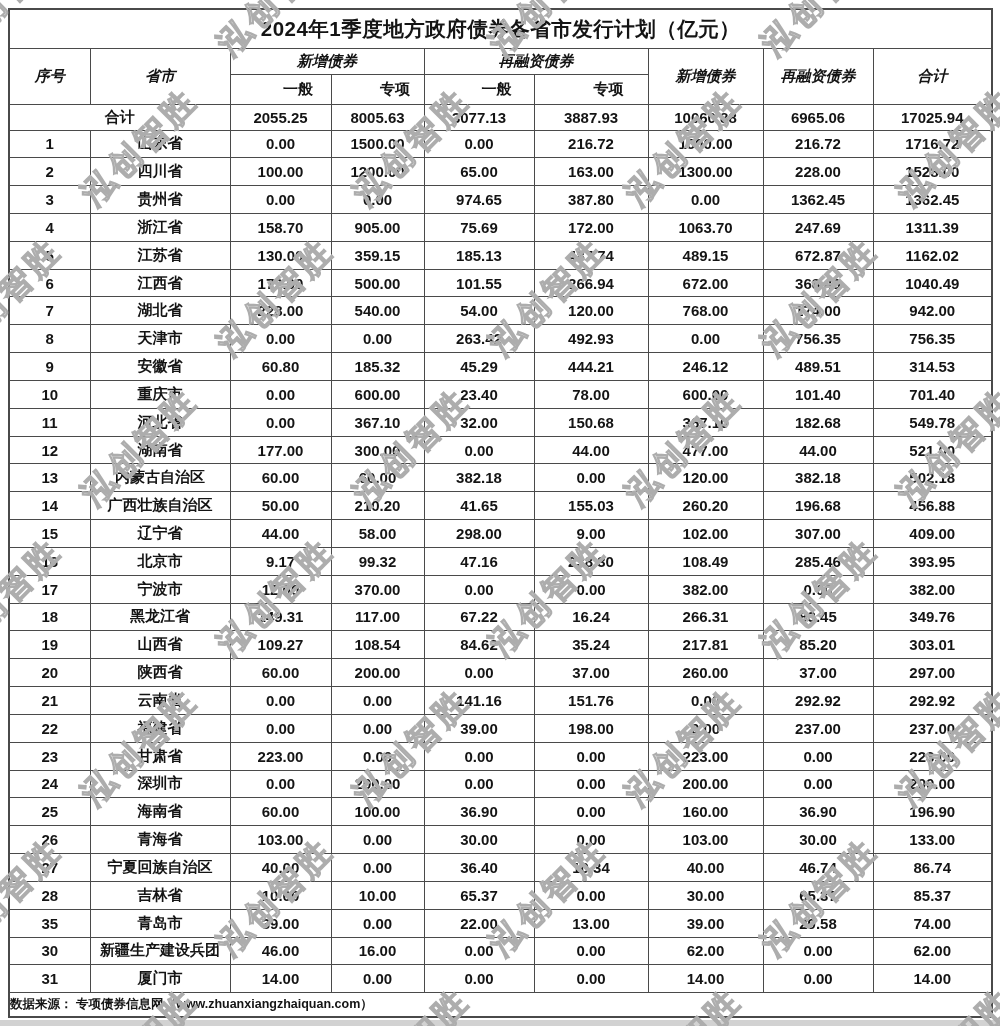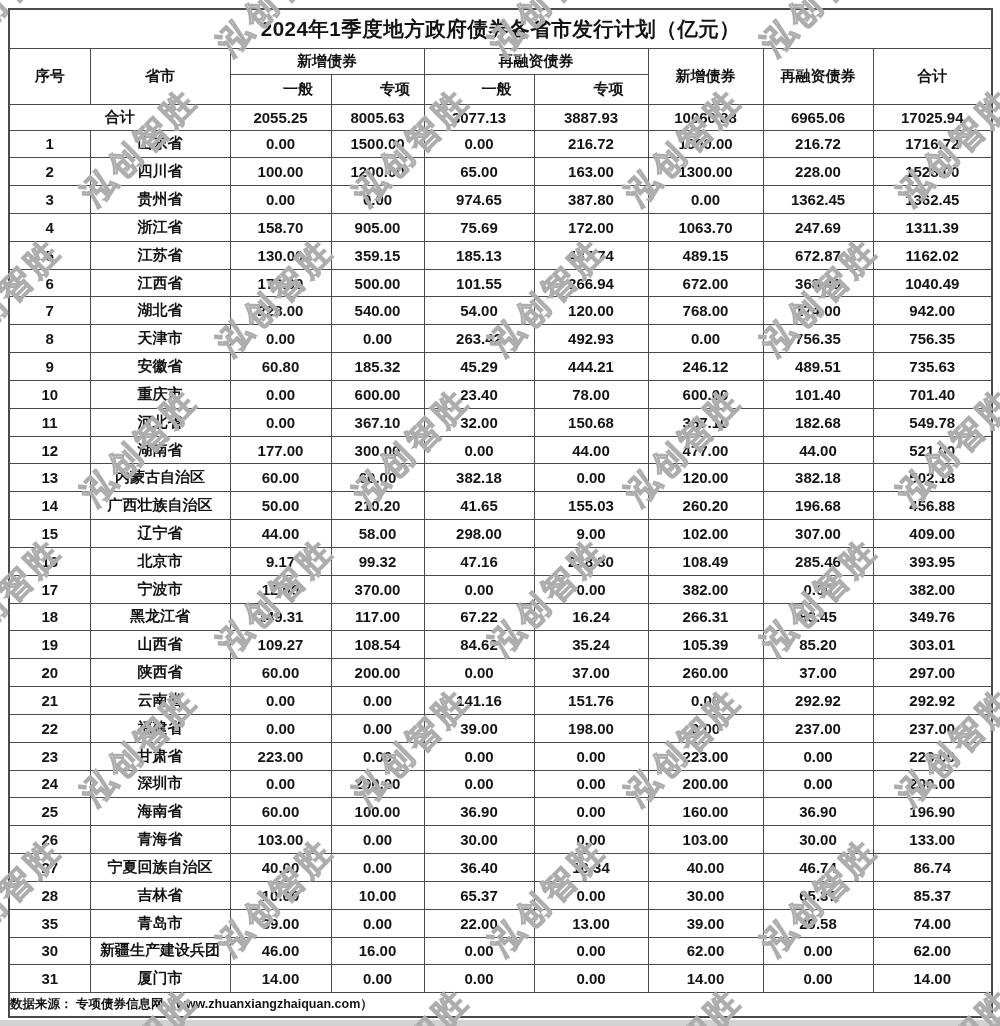--- a/index.html
+++ b/index.html
@@ -13,21 +13,21 @@
     border-collapse:collapse; table-layout:fixed;
     border:2px solid #4a4a4a;
   }
   table.bond-table td, table.bond-table th {
     border:1.5px solid #4a4a4a;
     text-align:center; vertical-align:middle;
     font-weight:bold; font-size:15px; color:#141414;
     padding:0; overflow:hidden; white-space:nowrap;
   }
   tr.title-row td { height:39px; font-size:20.5px; letter-spacing:0.5px; }
-  tr.head-row-1 th { height:26px; }
+  tr.head-row-1 th { height:26px;font-style:italic; }
   tr.head-row-2 th { height:30px;padding-left:35px; }
   tr.total-row td { height:26px; }
   tr.data-row td { height:27.84px; }
   tr.footer-row td { height:24px; text-align:left; font-size:12.5px; padding-right:7px; letter-spacing:0; }
 
   
   .wm-layer { position:absolute; left:0; top:0; width:1000px; height:1026px; pointer-events:none; z-index:5; overflow:hidden; }
   .wm { position:absolute; transform:rotate(-45deg); white-space:nowrap;
         font-weight:bold; font-size:33px; letter-spacing:4px;
         color:rgba(176,176,176,0.45); }
@@ -176,21 +176,21 @@
         </tr>
         <tr class="data-row">
           <td>9</td>
           <td>安徽省</td>
           <td>60.80</td>
           <td>185.32</td>
           <td>45.29</td>
           <td>444.21</td>
           <td>246.12</td>
           <td>489.51</td>
-          <td>735.63</td>
+          <td>314.53</td>
         </tr>
         <tr class="data-row">
           <td>10</td>
           <td>重庆市</td>
           <td>0.00</td>
           <td>600.00</td>
           <td>23.40</td>
           <td>78.00</td>
           <td>600.00</td>
           <td>101.40</td>
@@ -284,21 +284,21 @@
           <td>83.45</td>
           <td>349.76</td>
         </tr>
         <tr class="data-row">
           <td>19</td>
           <td>山西省</td>
           <td>109.27</td>
           <td>108.54</td>
           <td>84.62</td>
           <td>35.24</td>
-          <td>105.39</td>
+          <td>217.81</td>
           <td>85.20</td>
           <td>303.01</td>
         </tr>
         <tr class="data-row">
           <td>20</td>
           <td>陕西省</td>
           <td>60.00</td>
           <td>200.00</td>
           <td>0.00</td>
           <td>37.00</td>

